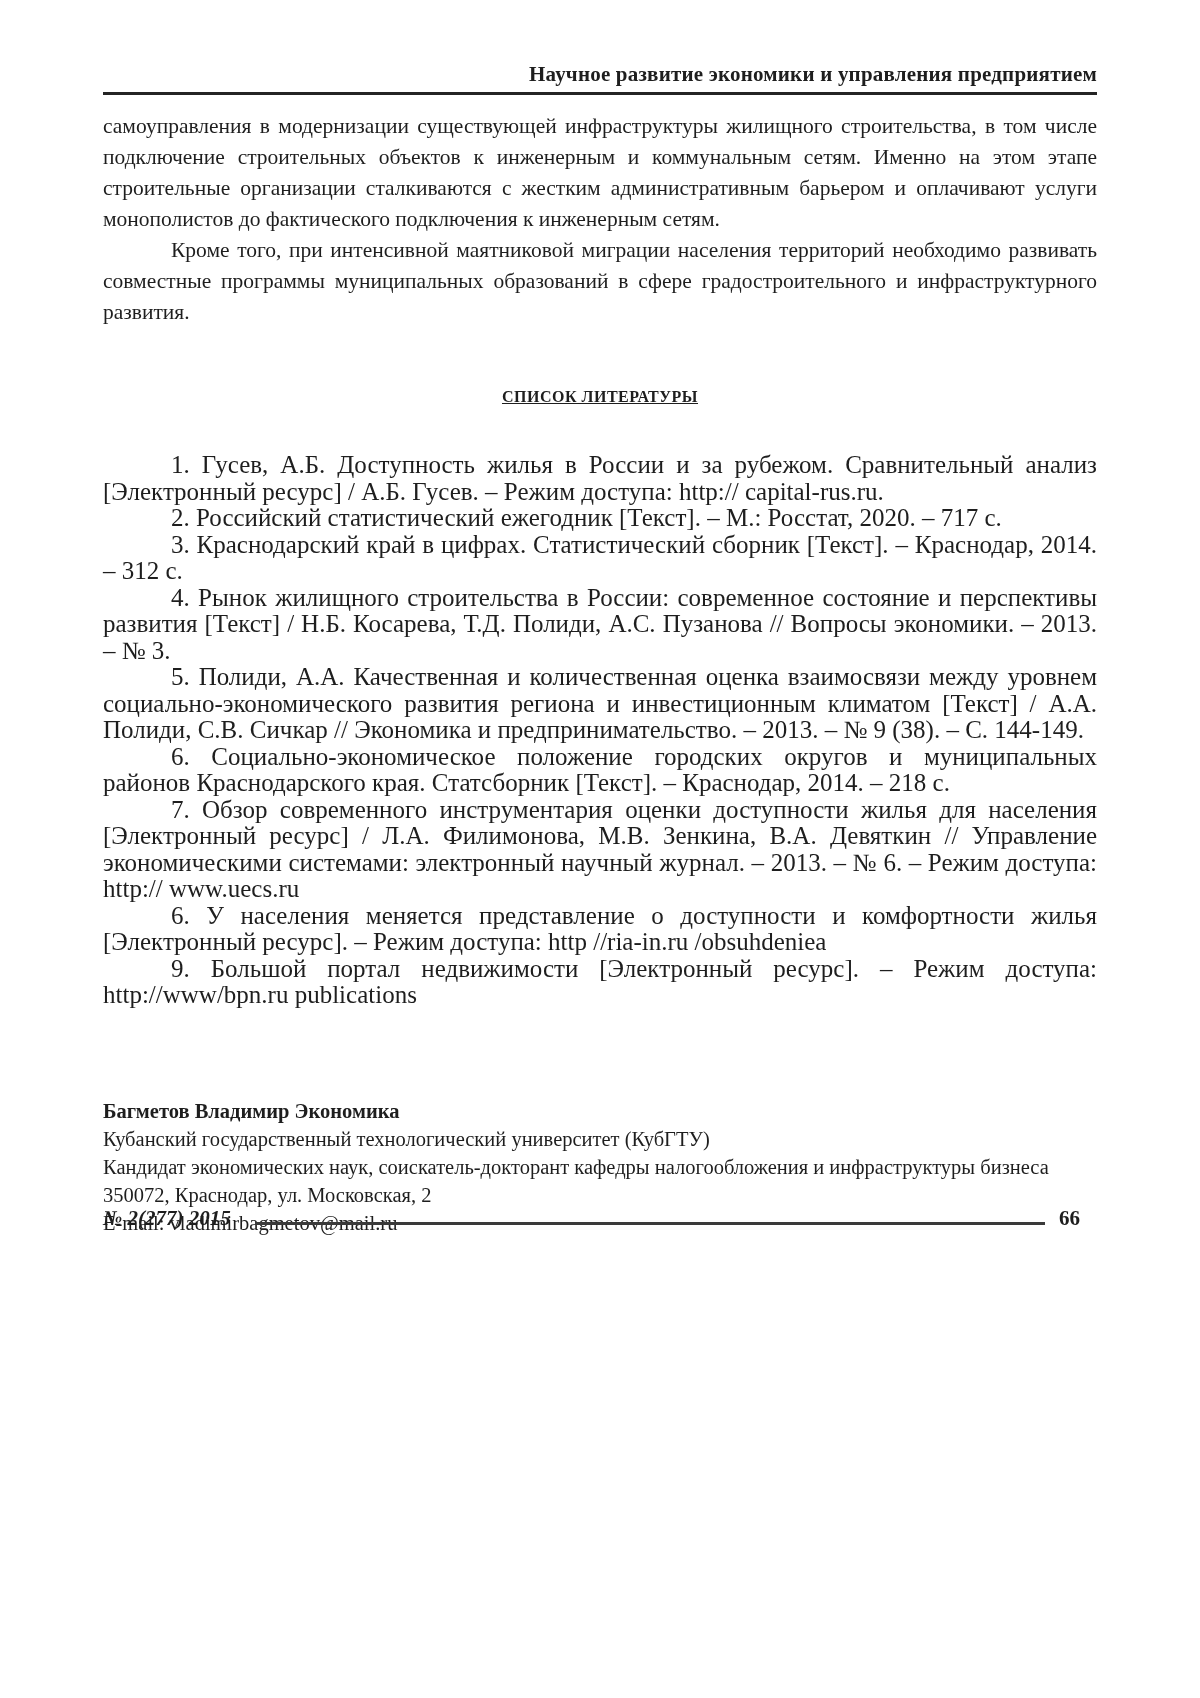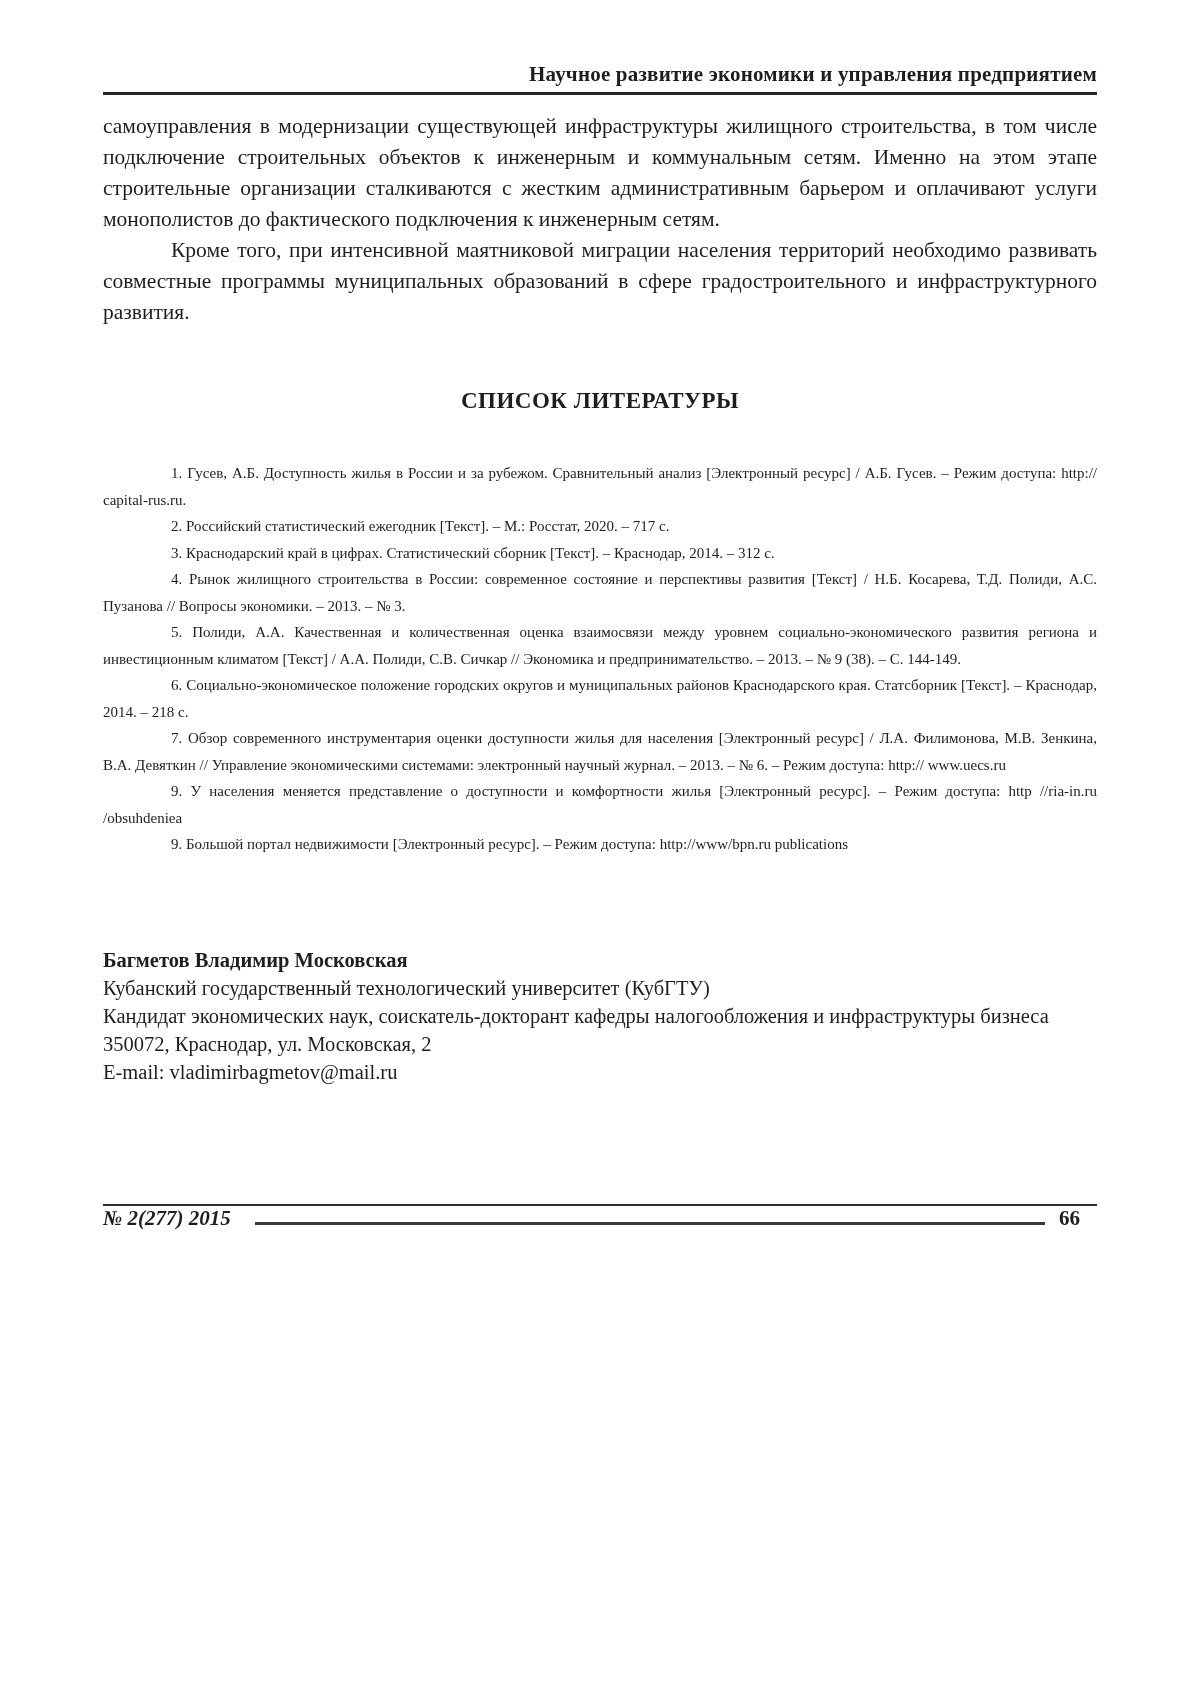--- a/index.html
+++ b/index.html
@@ -34,28 +34,29 @@
     text-align: justify;
   }
   .bodytext p { margin: 0; }
   .bodytext p.indent { text-indent: 68px; }
 
   
   .ref-heading {
     margin-top: 60px;
     text-align: center;
     font-weight: bold;
-    font-size: 23px;
+    font-size: 16px;
     letter-spacing: 0.5px;
+    text-decoration: underline;
   }
 
   
   .refs {
     margin-top: 46px;
-    font-size: 15px;
+    font-size: 25px;
     line-height: 26.5px;
     text-align: justify;
   }
   .refs .ref { margin: 0; text-indent: 68px; }
 
   
   .author {
     margin-top: 88px;
     font-size: 20.5px;
     line-height: 28px;
@@ -113,26 +114,26 @@
     <div class="ref-heading">СПИСОК ЛИТЕРАТУРЫ</div>
 
     <div class="refs">
       <p class="ref">1. Гусев, А.Б. Доступность жилья в России и за рубежом. Сравнительный анализ [Электронный ресурс] / А.Б. Гусев. – Режим доступа: http:// capital-rus.ru.</p>
       <p class="ref">2. Российский статистический ежегодник [Текст]. – М.: Росстат, 2020. – 717 с.</p>
       <p class="ref">3. Краснодарский край в цифрах. Статистический сборник [Текст]. – Краснодар, 2014. – 312 с.</p>
       <p class="ref">4. Рынок жилищного строительства в России: современное состояние и перспективы развития [Текст] / Н.Б. Косарева, Т.Д. Полиди, А.С. Пузанова // Вопросы экономики. – 2013. – № 3.</p>
       <p class="ref">5. Полиди, А.А. Качественная и количественная оценка взаимосвязи между уровнем социально-экономического развития региона и инвестиционным климатом [Текст] / А.А. Полиди, С.В. Сичкар // Экономика и предпринимательство. – 2013. – № 9 (38). – С. 144-149.</p>
       <p class="ref">6. Социально-экономическое положение городских округов и муниципальных районов Краснодарского края. Статсборник [Текст]. – Краснодар, 2014. – 218 с.</p>
       <p class="ref">7. Обзор современного инструментария оценки доступности жилья для населения [Электронный ресурс] / Л.А. Филимонова, М.В. Зенкина, В.А. Девяткин // Управление экономическими системами: электронный научный журнал. – 2013. – № 6. – Режим доступа: http:// www.uecs.ru</p>
-      <p class="ref">9. У населения меняется представление о доступности и комфортности жилья [Электронный ресурс]. – Режим доступа: http //ria-in.ru /obsuhdeniea</p>
+      <p class="ref">6. У населения меняется представление о доступности и комфортности жилья [Электронный ресурс]. – Режим доступа: http //ria-in.ru /obsuhdeniea</p>
       <p class="ref">9. Большой портал недвижимости [Электронный ресурс]. – Режим доступа: http://www/bpn.ru publications</p>
     </div>
 
     <div class="author">
-      <div class="name">Багметов Владимир Московская</div>
+      <div class="name">Багметов Владимир Экономика</div>
       <div>Кубанский государственный технологический университет (КубГТУ)</div>
       <div>Кандидат экономических наук, соискатель-докторант кафедры налогообложения и инфраструктуры бизнеса</div>
       <div>350072, Краснодар, ул. Московская, 2</div>
       <div>E-mail: vladimirbagmetov@mail.ru</div>
     </div>
 
     <hr class="mid-rule">
 
   </div>
 

